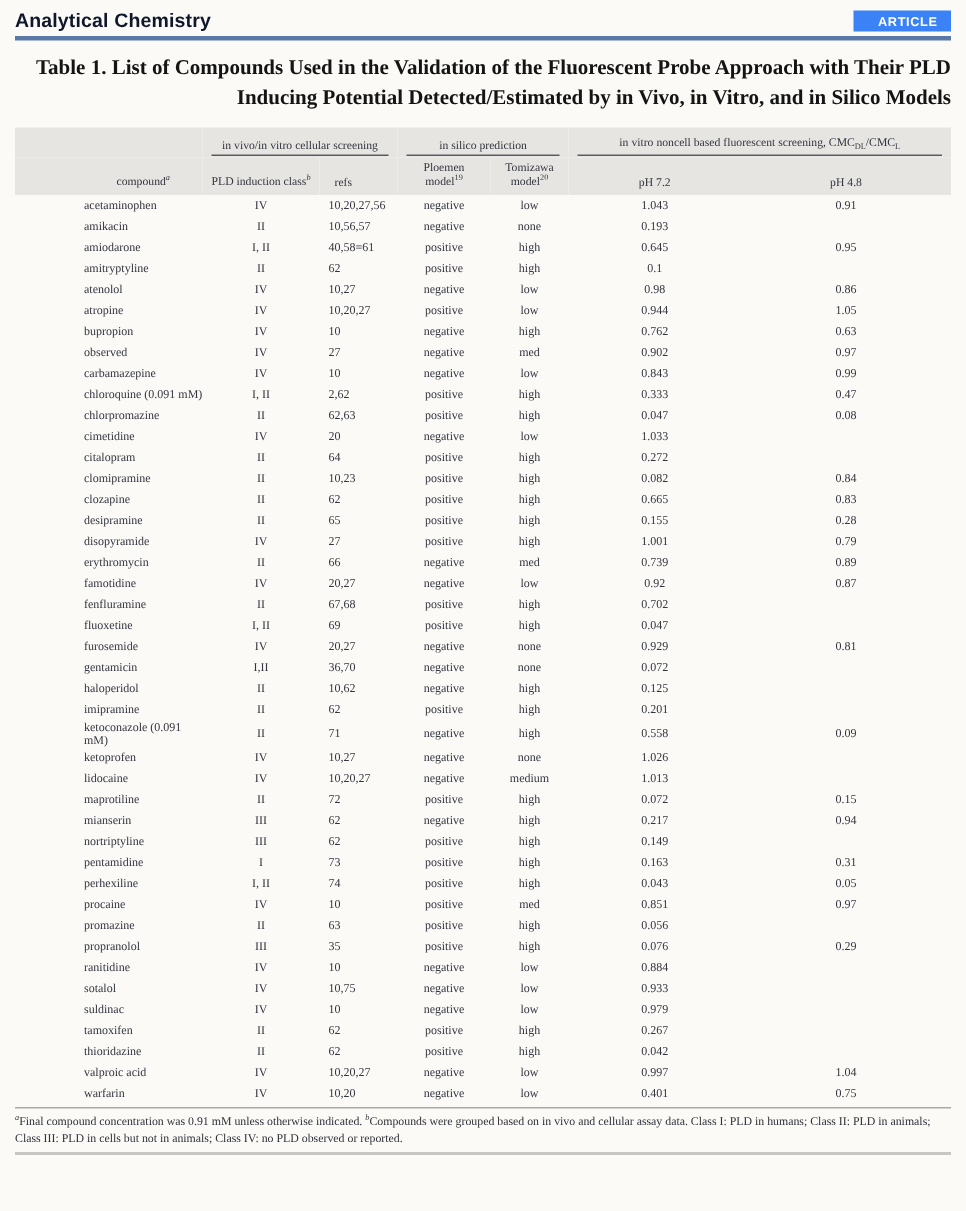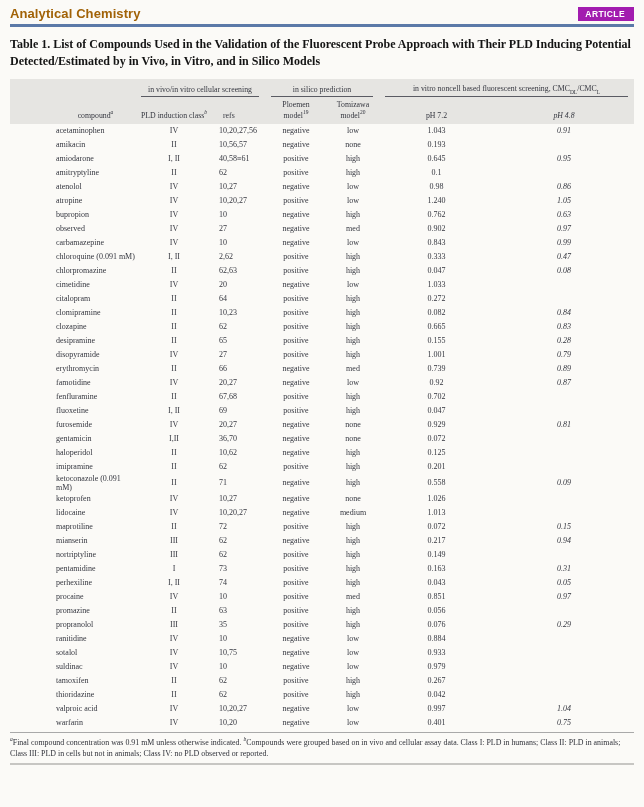--- a/index.html
+++ b/index.html
@@ -14,34 +14,34 @@
   .page { padding:6px 10px 0 10px; }
 
   
   .masthead {
     display:flex; justify-content:space-between; align-items:flex-end;
     border-bottom:3px solid #5b79a8;
     padding-bottom:3px;
   }
   .journal-name {
     font-family:"Liberation Sans", sans-serif;
-    font-weight:bold; font-size:13px; color:#a16207;
+    font-weight:bold; font-size:13px; color:#0f172a;
     letter-spacing:0.1px;
   }
   .article-badge {
     font-family:"Liberation Sans", sans-serif;
     font-weight:bold; font-size:8.5px; color:#ffffff;
-    background:#a21caf; padding:2px 9px 2px 7px;
+    background:#3b82f6; padding:2px 9px 2px 16px;
     letter-spacing:0.4px;
   }
 
   
   .table-title {
-    font-weight:bold; font-size:12px; color:#141414;
-    line-height:1.45; margin:9px 0 8px 0;
+    font-weight:bold; font-size:14px; color:#141414;
+    line-height:1.45; margin:9px 0 8px 0;text-align:right;
   }
 
   
   table { width:624px; border-collapse:collapse; table-layout:fixed; }
   thead { background:#e6e5e2; }
   th {
     font-weight:normal; font-size:7.8px; color:#34363f;
     vertical-align:bottom; padding:2px 0 3px 0;margin-top:8px;
   }
   .group-row th { padding-top:5px; padding-bottom:1px; }
@@ -53,21 +53,21 @@
   td { font-size:8px; height:14px; padding:0; vertical-align:middle; }
   
   .c0 { text-align:left; padding-left:46px; }
   th.c0 { text-align:center; padding-left:46px; }
   .c1 { text-align:center; }
   .c2 { text-align:left; padding-left:6px; }
   th.c2 { text-align:left; padding-left:10px; }
   .c3 { text-align:center; }
   .c4 { text-align:center; }
   .c5 { text-align:center; }
-  .c6 { text-align:center;font-style:italic; }
+  .c6 { text-align:center; }
   sup { font-size:5.5px; font-style:italic; }
   sup.num { font-style:normal; }
   sub { font-size:5.5px; }
 
   
   .footnote {
     border-top:1px solid #a9a9a9;
     margin-top:2px; padding-top:3px;
     font-size:7.9px; line-height:1.4; color:#2f3139;
     width:624px;
@@ -166,21 +166,21 @@
           <td class="c4">low</td>
           <td class="c5">0.98</td>
           <td class="c6">0.86</td>
         </tr>
         <tr>
           <td class="c0">atropine</td>
           <td class="c1">IV</td>
           <td class="c2">10,20,27</td>
           <td class="c3">positive</td>
           <td class="c4">low</td>
-          <td class="c5">1.240</td>
+          <td class="c5">0.944</td>
           <td class="c6">1.05</td>
         </tr>
         <tr>
           <td class="c0">bupropion</td>
           <td class="c1">IV</td>
           <td class="c2">10</td>
           <td class="c3">negative</td>
           <td class="c4">high</td>
           <td class="c5">0.762</td>
           <td class="c6">0.63</td>

